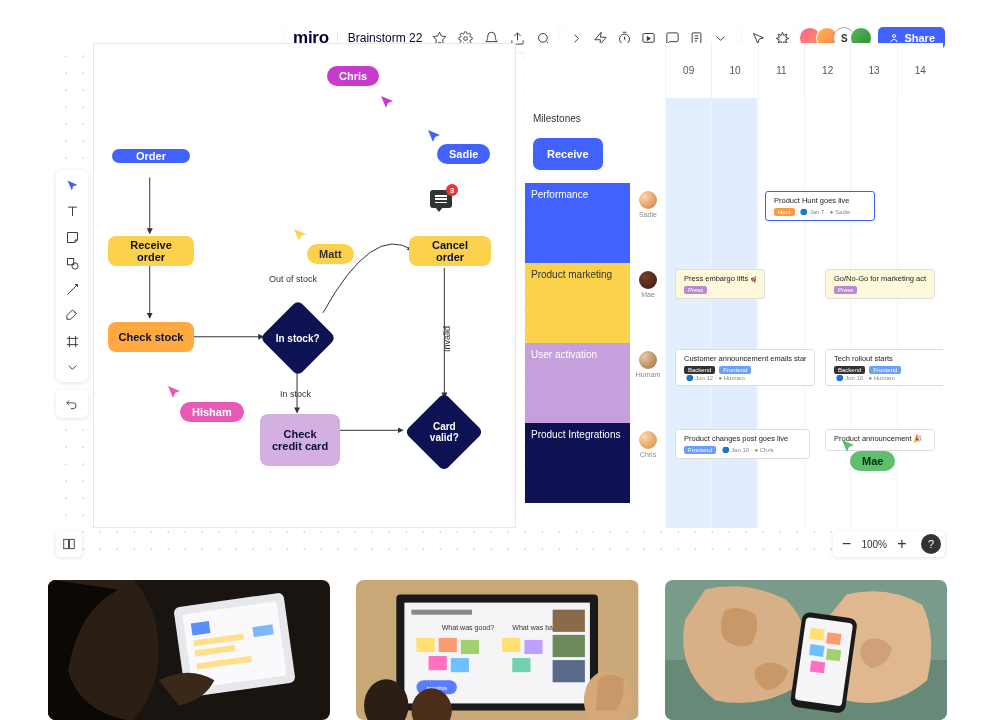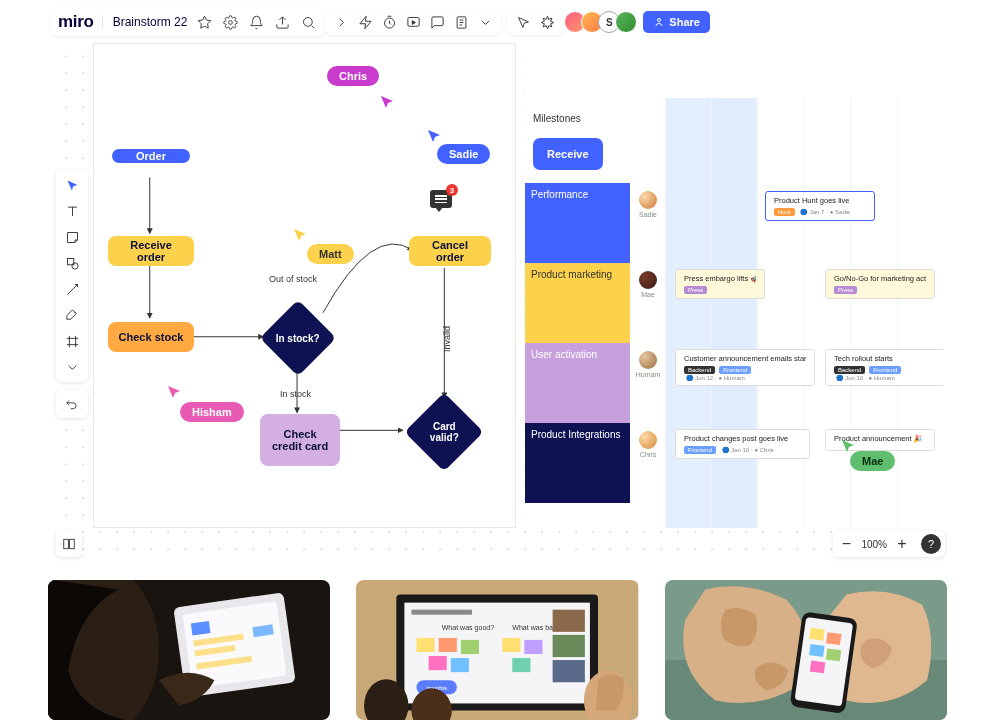--- a/index.html
+++ b/index.html
@@ -1,19 +1,19 @@
 <!DOCTYPE html>
 <html><head>
 <meta charset="utf-8">
 <style>
   * { box-sizing: border-box; margin: 0; padding: 0; font-family: -apple-system, BlinkMacSystemFont, "Segoe UI", Helvetica, Arial, sans-serif; }
   body { background: #fff; width: 995px; height: 720px; overflow: hidden; position: relative; }
   
   
-  .topbar { position: absolute; top: 6px; left: 50px; right: 50px; height: 32px; display: flex; justify-content: flex-start; align-items: center; }
+  .topbar { position: absolute; top: 22px; left: 50px; right: 50px; height: 32px; display: flex; justify-content: flex-end; align-items: center; }
   .topbar-left { display: flex; align-items: center; gap: 8px; background: #fff; border-radius: 6px; padding: 4px 8px; box-shadow: 0 1px 3px rgba(0,0,0,0.08); }
   .logo { font-weight: 700; font-size: 17px; letter-spacing: -0.3px; color: #050038; }
   .board-name { font-size: 12px; font-weight: 500; color: #050038; border-left: 1px solid #e5e5e5; padding-left: 10px; }
   .icon-btn { width: 18px; height: 18px; display: flex; align-items: center; justify-content: center; cursor: pointer; color: #333; }
   .icon-btn svg { width: 15px; height: 15px; stroke: #333; fill: none; stroke-width: 1.5; }
   
   .topbar-right { display: flex; align-items: center; gap: 6px; }
   .top-cluster { display: flex; align-items: center; gap: 4px; background: #fff; border-radius: 6px; padding: 4px 6px; box-shadow: 0 1px 3px rgba(0,0,0,0.08); }
   .top-cluster .icon-btn { width: 20px; }
   .avatars { display: flex; align-items: center; }
@@ -306,20 +306,28 @@
 <div class="timeline-panel">
   <div class="tl-highlight"></div>
   <div class="tl-highlight2"></div>
   <div class="tl-grid">
     <div class="tl-gcol"></div>
       <div class="tl-gcol"></div>
       <div class="tl-gcol"></div>
       <div class="tl-gcol"></div>
       <div class="tl-gcol"></div>
       <div class="tl-gcol"></div>
+  </div>
+  <div class="tl-header">
+    <div class="tl-col">09</div>
+    <div class="tl-col">10</div>
+    <div class="tl-col">11</div>
+    <div class="tl-col">12</div>
+    <div class="tl-col">13</div>
+    <div class="tl-col">14</div>
   </div>
 
   <div class="tl-milestones-label">Milestones</div>
   <div class="tl-receive">Receive</div>
 
   <div class="tl-row-bg" style="top:140px;height:80px;background:#4262ff"></div>
   <div class="tl-row-label" style="top:140px">Performance</div>
   <div class="tl-avatar-col" style="top:148px">
     <div class="tl-avatar" style="background:radial-gradient(circle at 30% 30%,#ffd7a8,#c97b3d)"></div>
     <div class="tl-avatar-name">Sadie</div>

